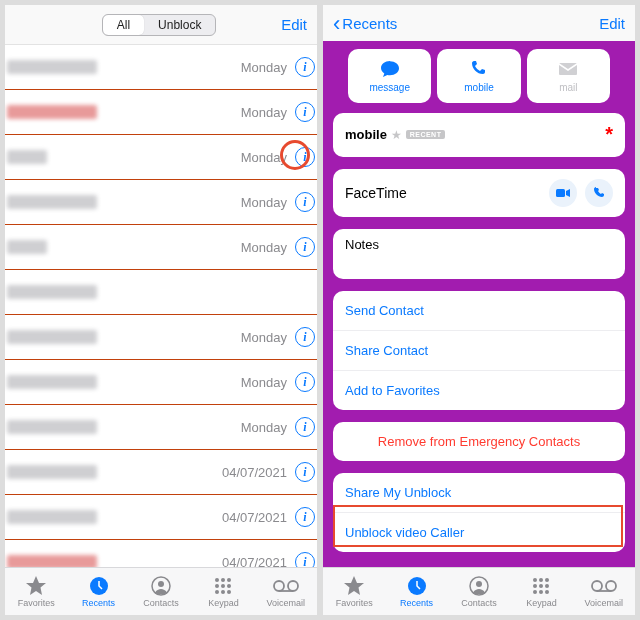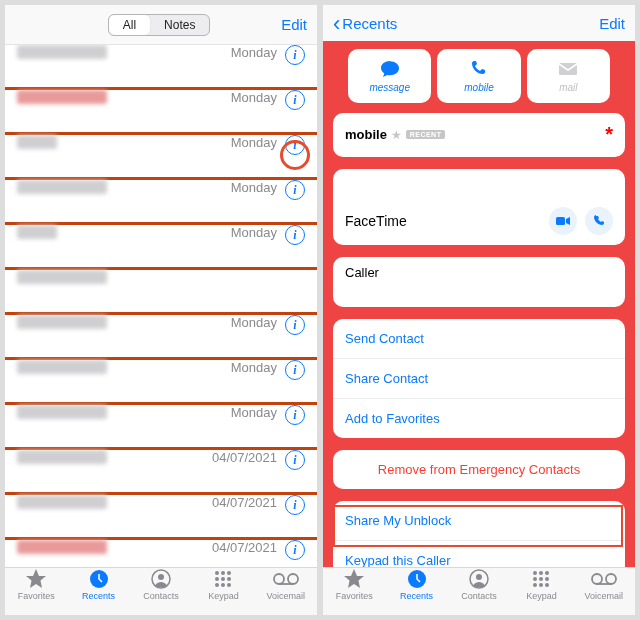--- a/index.html
+++ b/index.html
@@ -7,21 +7,21 @@
     font-family: -apple-system, "Helvetica Neue", Arial, sans-serif;
     background: #ddd;
     width: 640px;
     height: 620px;
     overflow: hidden;
     display: flex;
     padding: 5px;
     gap: 6px;
   }
   .screen {
-    background: #ef4444;
+    background: #a21caf;
     flex: 1;
     display: flex;
     flex-direction: column;
     position: relative;
     overflow: hidden;
   }
   
   .left-header {
     background: #f9f9f9;
     height: 40px;
@@ -54,24 +54,24 @@
     font-size: 15px;
     margin-left: 8px;
   }
   .list {
     flex: 1;
     background: #fff;
     overflow: hidden;
   }
   .row {
     display: flex;
-    align-items: flex-start;
+    align-items: center;
     height: 45px;
-    padding: 0 12px;
-    border-bottom: 3px solid #c2410c;
+    padding: 0 2px;
+    border-bottom: 1px solid #c2410c;
   }
   .blur {
     width: 90px;
     height: 14px;
     background: #cfcfd2;
     border-radius: 2px;
     filter: blur(2px);
   }
   .blur.red { background: #e89a9a; }
   .blur.short { width: 40px; }
@@ -108,21 +108,21 @@
     height: 48px;
     border-top: 1px solid #d8d8db;
     background: #f7f7f8;
     display: flex;
   }
   .tab {
     flex: 1;
     display: flex;
     flex-direction: column;
     align-items: center;
-    justify-content: flex-start;
+    justify-content: center;
     font-size: 9px;
     color: #8a8a8e;
   }
   .tab.active { color: #0a7aff; }
   .tab .ticon { height: 22px; display:flex; align-items:center; justify-content:center; margin-bottom:1px;}
   
   .right-header {
     background: #f9f9f9;
     height: 36px;
     display: flex;
@@ -144,21 +144,20 @@
   }
   .right-body {
     flex: 1;
     overflow: hidden;
     padding: 0;
   }
   .action-row {
     display: flex;
     gap: 6px;
     padding: 8px 25px 10px;
-    font-style: italic;
   }
   .action-card {
     flex:1;
     background: #fff;
     border-radius: 10px;
     height: 54px;
     display: flex;
     flex-direction: column;
     align-items: center;
     justify-content: center;
@@ -175,21 +174,21 @@
     font-size: 13px;
   }
   .mobile-line { display:flex; align-items:center; }
   .mobile-label { font-size: 13px; font-weight:600; color:#000; }
   .star { color:#c6c6c8; margin-left:4px; font-size:12px;}
   .recent-badge {
     background:#c6c6c8; color:#fff; font-size:7px; font-weight:bold;
     padding:1px 4px; border-radius:2px; margin-left:4px; letter-spacing:0.5px;
   }
   .red-star { color:#ff0000; font-size:20px; font-weight:bold; margin-left:auto;}
-  .ft-row { display:flex; align-items:center;margin-top:28px; }
+  .ft-row { display:flex; align-items:center; }
   .ft-title { font-size:14px; color:#000; }
   .ft-icons { margin-left:auto; display:flex; gap:8px; }
   .circ-btn {
     width:28px; height:28px; border-radius:50%;
     background:#eaf2fb; display:flex; align-items:center; justify-content:center;
     color:#0a7aff;
   }
   .notes-sec { height: 50px; padding-top:8px;}
   .link-list { background:#fff; margin:0 10px 12px; border-radius:10px; }
   .link-item {
@@ -208,21 +207,21 @@
   svg { display:block; }
 </style>
 </head>
 <body>
 
 <div class="screen">
   <div class="left-header">
     <span style="width:30px"></span>
     <div class="segmented">
       <div class="seg-btn seg-active">All</div>
-      <div class="seg-btn">Notes</div>
+      <div class="seg-btn">Unblock</div>
     </div>
     <span class="edit-link">Edit</span>
   </div>
 
   <div class="list" id="call-list">
       <div class="row">
         <div class="blur"></div>
         <span class="row-time">Monday</span>
         <div class="info-icon">i</div>
       </div>
@@ -398,36 +397,36 @@
           <div class="circ-btn">
             <svg width="12" height="12" viewBox="0 0 12 12">
                 <path fill="#0a7aff" d="M3 0C2 0 1 1 1 2c0 4 4 8 8 8 1 0 2-1 2-2V7l-2-1-1 1c-1-.5-2.5-2-3-3l1-1-1-2H3z"></path>
               </svg>
           </div>
         </div>
       </div>
     </div>
 
     <div class="section notes-sec">
-      <span>Caller</span>
+      <span>Notes</span>
     </div>
 
     <div class="link-list">
       <div class="link-item">Send Contact</div>
       <div class="link-item">Share Contact</div>
       <div class="link-item">Add to Favorites</div>
     </div>
 
     <div class="link-list">
       <div class="link-item danger">Remove from Emergency Contacts</div>
     </div>
 
     <div class="link-list">
       <div class="link-item">Share My Unblock</div>
-      <div class="link-item">Keypad this Caller</div>
+      <div class="link-item">Unblock video Caller</div>
     </div>
   </div>
 
   <div class="highlight-rect" style="left:10px; top:500px; width:290px; height:42px;"></div>
 
   <div class="tabbar" id="tabbar-right">
       <div class="tab">
         <div class="ticon">
           <svg width="22" height="20" viewBox="0 0 22 20">
             <path fill="#8a8a8e" d="M11 0l3 7h7l-5.5 4.5L17 19l-6-4-6 4 1.5-7.5L1 7h7z"></path>

